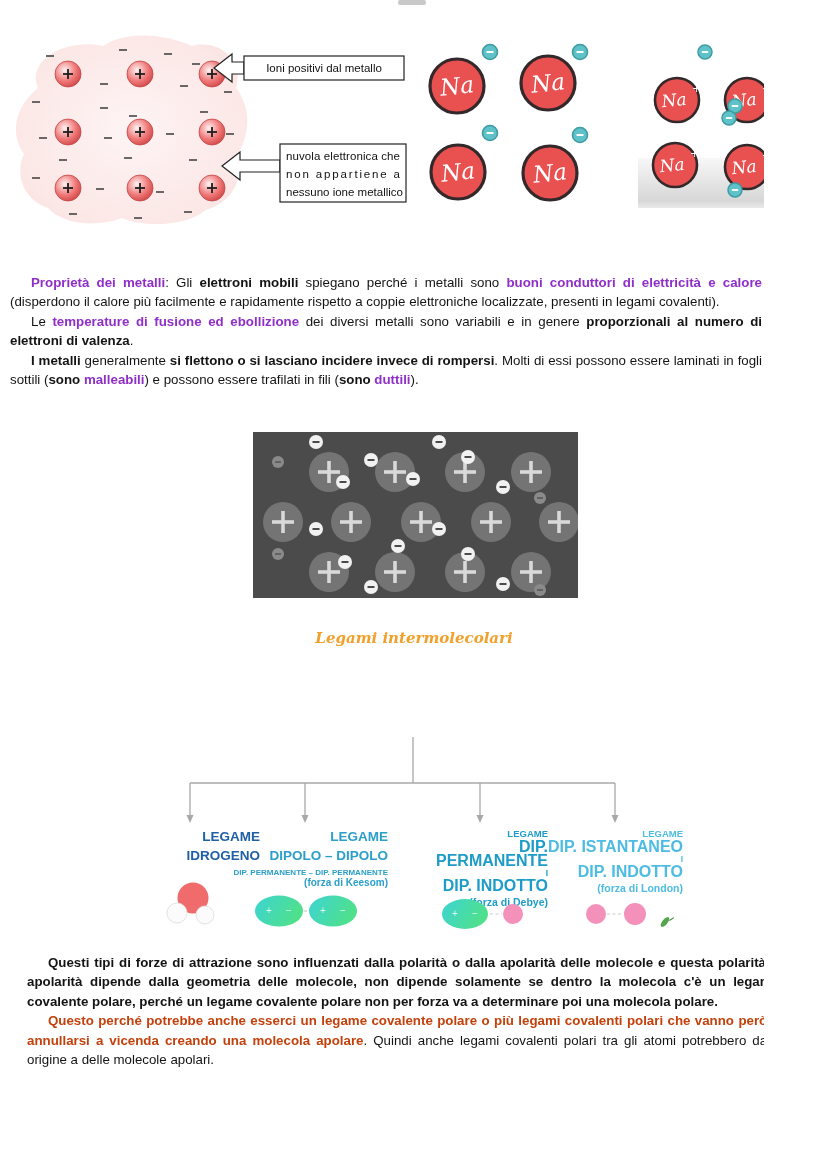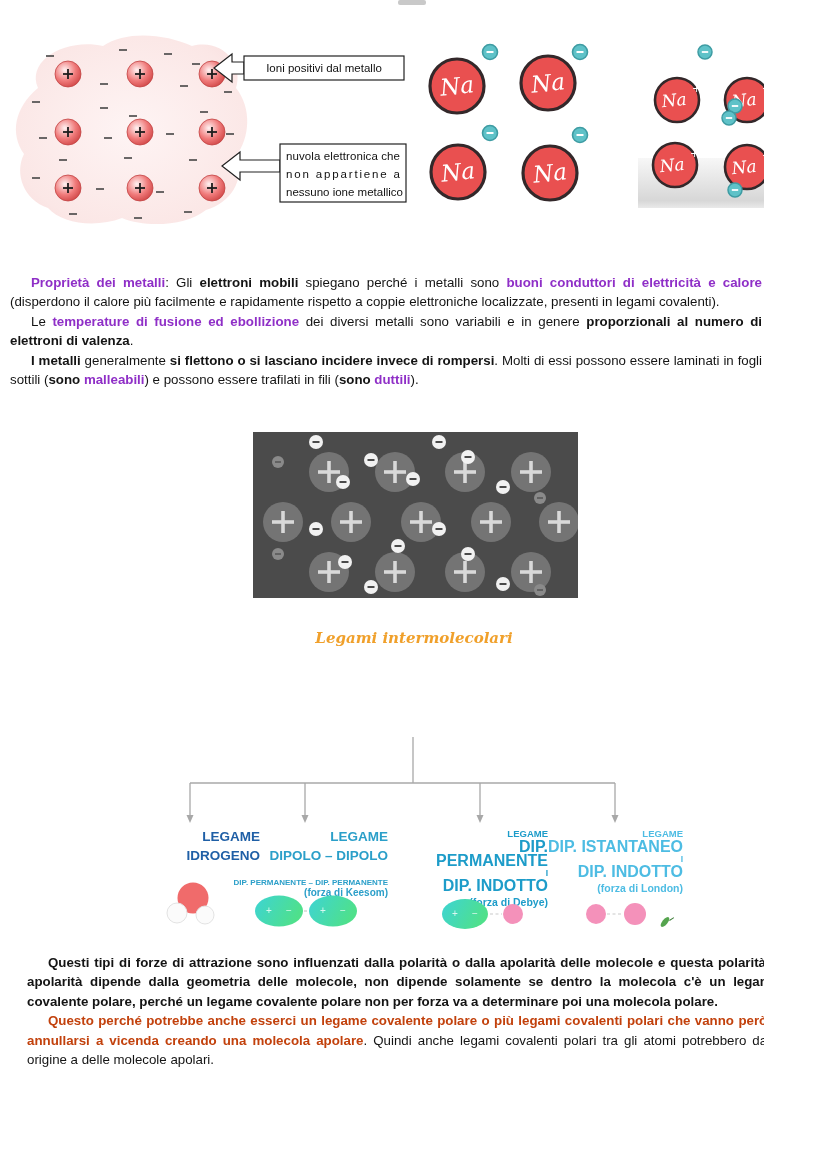--- a/index.html
+++ b/index.html
@@ -20,21 +20,21 @@
             font-style:italic;font-weight:bold;font-size:15px;color:#F0A02B;}
   .bigtitle{width:828px;text-align:center;font-weight:bold;font-size:27px;line-height:33px;
             color:#F0915F;-webkit-text-stroke:1.2px #E0703A;letter-spacing:0.5px;}
 
   
   .tree-col{position:absolute;text-align:right;font-weight:bold;}
   .tc-lg{font-size:13.5px;line-height:19px;}
   .tc-tiny{font-size:9.5px;line-height:12px;}
   .tc-md{font-size:16px;line-height:14px;}
   .tc-sep{font-size:8.5px;line-height:11px;}
-  .tc-sub{font-size:8px;line-height:10px;margin-top:13px;}
+  .tc-sub{font-size:8px;line-height:10px;margin-top:3px;}
   .tc-force{font-size:10px;line-height:10px;}
   .tc-force-lg{font-size:10.5px;line-height:15px;margin-top:2px;}
   .col-hydrogen{color:#1F5FA6;}
   .col-dipole{color:#2B9FC9;}
   .col-perm{color:#1D9CC9;}
   .col-inst{color:#4DBCE3;}
 
   .artifact{background:#c9c9c9;border-radius:2px;}
 </style>
 </head>

